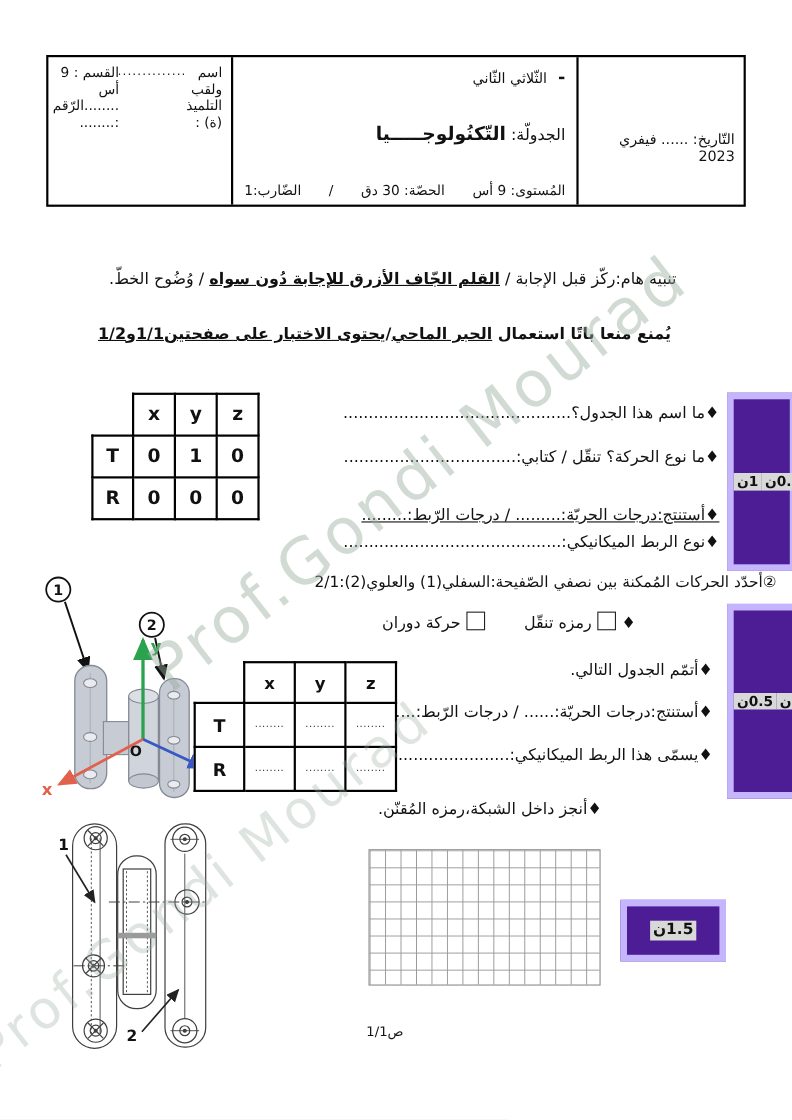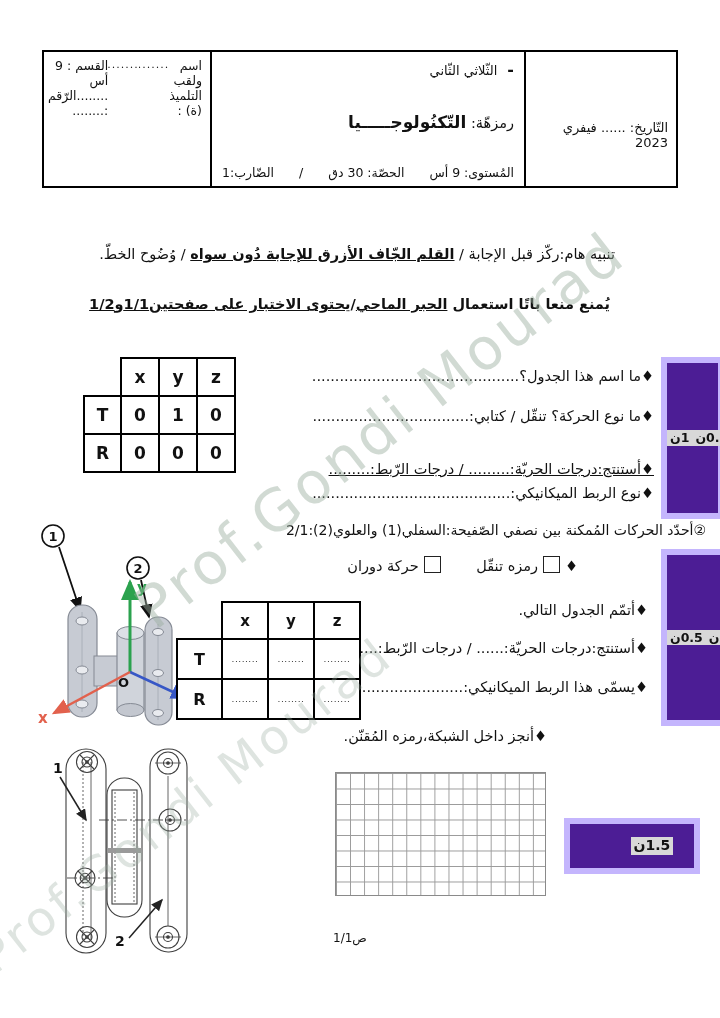--- a/index.html
+++ b/index.html
@@ -51,21 +51,21 @@
   
   .cbx{display:inline-block;width:15px;height:15px;border:1.6px solid #222;background:#fff;
     vertical-align:-2px;margin:0 5px;}
   
   #symbol-grid{position:absolute;left:335px;top:772px;width:211px;height:124px;
     border:1px solid #8a8a8a;box-sizing:border-box;z-index:4;
     background-image:
       linear-gradient(to right,#9a9a9a 1px,transparent 1px),
       linear-gradient(to bottom,#9a9a9a 1px,transparent 1px);
     background-size:14.07px 15.5px;}
-  #score-grid{left:564px;top:818px;width:84px;height:44px;padding-left:40px;}
+  #score-grid{left:564px;top:818px;width:84px;height:44px;}
   #score-grid .score{font-size:14px;}
   
   #page-number{left:333px;top:931px;font-size:12px;}
   svg text{font-family:"DejaVu Sans",sans-serif;}
 </style>
 </head>
 <body>
 
 <div id="page">
 
@@ -78,21 +78,21 @@
       <div class="dots">....................................................</div>
       <div class="dots">....................................................</div>
       <div>القسم : 9 أس ........الرّقم :........</div>
     </div>
     <div class="hcell" id="cell-title">
       <div id="exam-title-line">
         <span id="exam-dash">-</span>
         <span>الثّلاثي الثّاني</span>
       </div>
       <div id="subject-line">
-        <span>رمزهّة:</span>
+        <span>الجدولّة:</span>
         <span id="subject-name">التّكنُولوجـــــيا</span>
       </div>
       <div id="level-line">
         <span>المُستوى: 9 أس</span>
         <span>الحصّة: 30 دق</span>
         <span>/</span>
         <span>الضّارب:1</span>
       </div>
     </div>
     <div class="hcell" id="cell-date">

